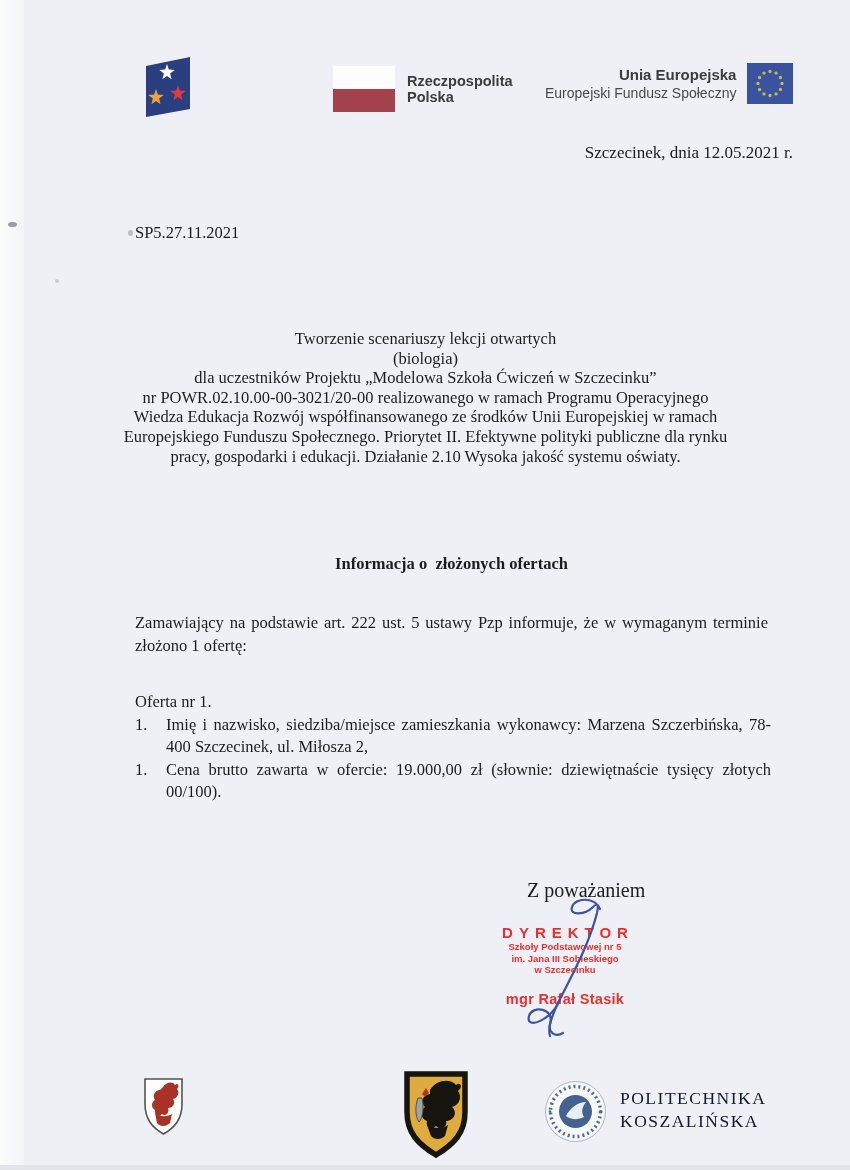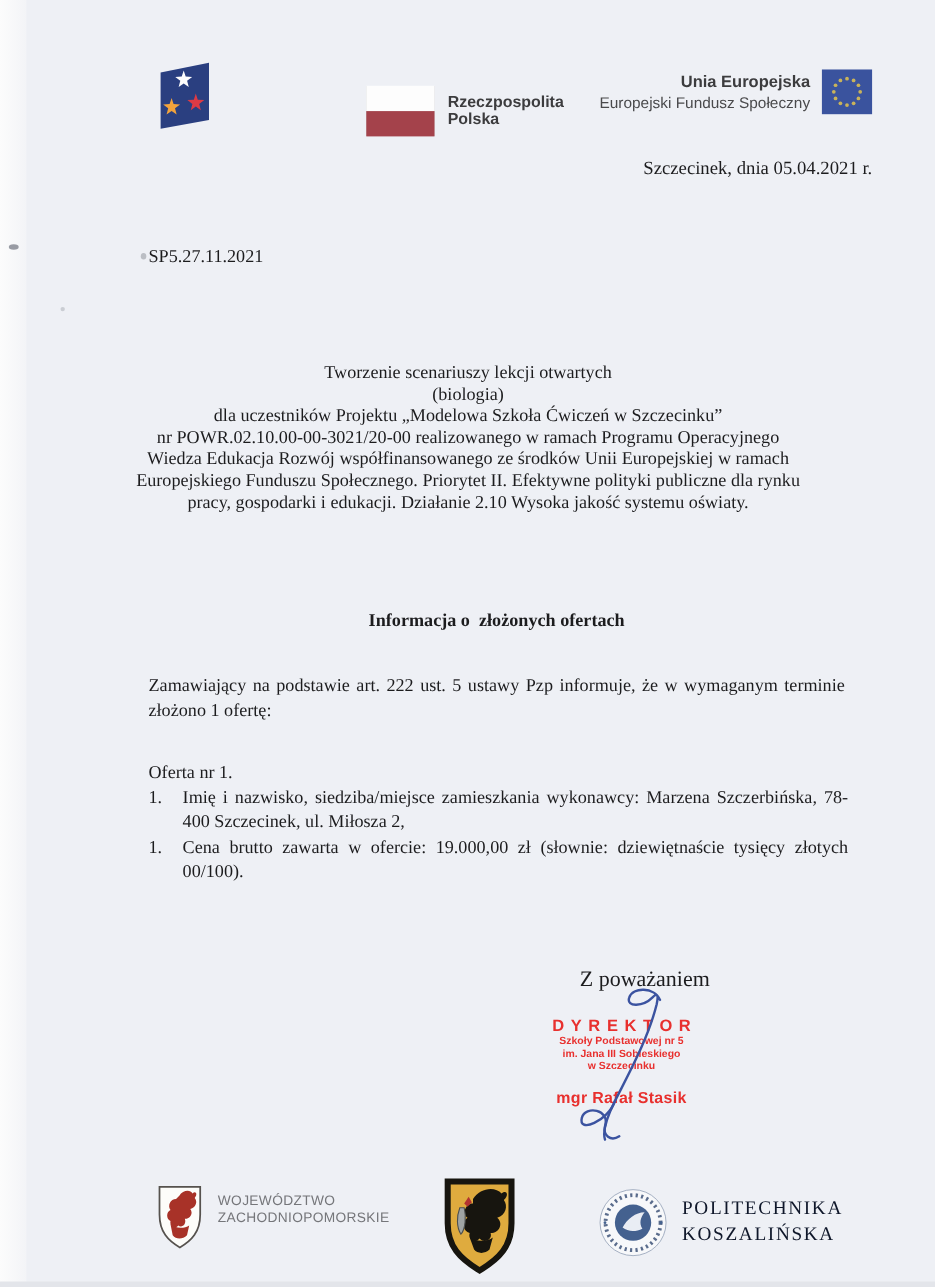--- a/index.html
+++ b/index.html
@@ -15,21 +15,21 @@
   .left-strip{position:absolute;left:0;top:0;width:24px;height:100%;
     background:linear-gradient(to right,#fcfcfc,#f3f4f7);}
   .bottom-shade{position:absolute;left:0;bottom:0;width:100%;height:5px;background:#e3e5ea;}
 
   
   .hdr-logo{position:absolute;display:flex;align-items:center;font-family:"Liberation Sans",sans-serif;}
   .logo-fe{left:143px;top:56px;}
   .fe-text{margin-left:10px;}
   .fe-title{font-size:15px;font-weight:bold;color:#3c3c3e;line-height:17px;letter-spacing:.2px;}
   .fe-sub{font-size:11px;color:#4a4a4c;margin-top:3px;}
-  .logo-rp{left:333px;top:78px;}
+  .logo-rp{left:333px;top:66px;}
   .pl-flag{width:62px;height:46px;box-shadow:0 0 0 1px #c9c9cc inset;}
   .pl-top{height:50%;background:#fdfdfd;}
   .pl-bottom{height:50%;background:#a4424b;}
   .rp-text{margin-left:12px;font-size:14.5px;font-weight:bold;color:#3c3c3e;line-height:16.5px;}
   .logo-ue{left:545px;top:63px;}
   .ue-text{text-align:right;margin-right:11px;}
   .ue-title{font-size:15px;font-weight:bold;color:#3c3c3e;line-height:17px;}
   .ue-sub{font-size:14px;color:#4a4a4c;margin-top:2px;}
 
   
@@ -114,21 +114,21 @@
         <circle cx="11" cy="20.5" r="1.7"></circle>
           <circle cx="12.6" cy="14.5" r="1.7"></circle>
         <circle cx="17" cy="10.1" r="1.7"></circle>
           <circle cx="23" cy="8.5" r="1.7"></circle>
         <circle cx="29" cy="10.1" r="1.7"></circle>
           <circle cx="33.4" cy="14.5" r="1.7"></circle>
       </g>
     </svg>
   </div>
 
-  <div class="dateline">Szczecinek, dnia 05.04.2021 r.</div>
+  <div class="dateline">Szczecinek, dnia 12.05.2021 r.</div>
   <div class="refnum">SP5.27.11.2021</div>
 
   <div class="title-block">
     <div>Tworzenie scenariuszy lekcji otwartych</div>
     <div>(biologia)</div>
     <div>dla uczestników Projektu „Modelowa Szkoła Ćwiczeń w Szczecinku”</div>
     <div>nr POWR.02.10.00-00-3021/20-00 realizowanego w ramach Programu Operacyjnego</div>
     <div>Wiedza Edukacja Rozwój współfinansowanego ze środków Unii Europejskiej w ramach</div>
     <div>Europejskiego Funduszu Społecznego. Priorytet II. Efektywne polityki publiczne dla rynku</div>
     <div>pracy, gospodarki i edukacji. Działanie 2.10 Wysoka jakość systemu oświaty.</div>
@@ -165,24 +165,20 @@
       <path d="M56 108 C50 126 22 138 26 123 C29 112 52 115 47 131 C45 139 52 145 60 140"></path>
     </g>
   </svg>
 
   <div class="f-left">
     <svg width="41" height="59" viewBox="0 0 41 59">
       <path d="M2 2 H39 V27 C39 43 31 51 20.5 57 C10 51 2 43 2 27 Z" fill="#fdfdfa" stroke="#56524e" stroke-width="1.6"></path>
       <path d="M20 10 C23 5 30 4 32 8 C35 5 37 9 34 12 C37 15 35 21 30 22 C33 26 30 31 25 31 C27 36 22 40 19 37 C16 41 11 38 12 33 C8 31 8 25 12 23 C9 19 12 13 17 13 Z" fill="#a83228"></path>
       <path d="M12 36 C16 40 25 40 29 37 L27 46 C23 50 17 50 14 46 Z" fill="#a83228"></path>
     </svg>
-    <div class="f-left-text">
-      <div>WOJEWÓDZTWO</div>
-      <div>ZACHODNIOPOMORSKIE</div>
-    </div>
   </div>
 
   <div class="f-center">
     <svg width="68" height="90" viewBox="0 0 68 90">
       <path d="M5 4 H63 V42 C63 63 52 74 34 85 C16 74 5 63 5 42 Z" fill="#dfab3e" stroke="#17150f" stroke-width="5.5"></path>
       <path d="M28 20 C34 10 48 8 54 15 C59 11 61 17 56 21 C60 26 58 35 50 37 C56 42 52 51 44 51 C46 57 38 61 34 56 C30 61 23 57 25 51 C19 49 17 41 23 37 C18 33 21 24 28 24 Z" fill="#17150f"></path>
       <path d="M25 55 C31 59 41 59 46 55 L43 66 C39 70 32 70 29 66 Z" fill="#17150f"></path>
       <path d="M20 24 L24 18 L27 23 L23 27 Z" fill="#b23430"></path>
       <path d="M16 28 C13 36 13 46 17 52 C21 48 22 36 20 28 Z" fill="#9fa4a4" stroke="#4c4f4f" stroke-width="1"></path>
     </svg>

